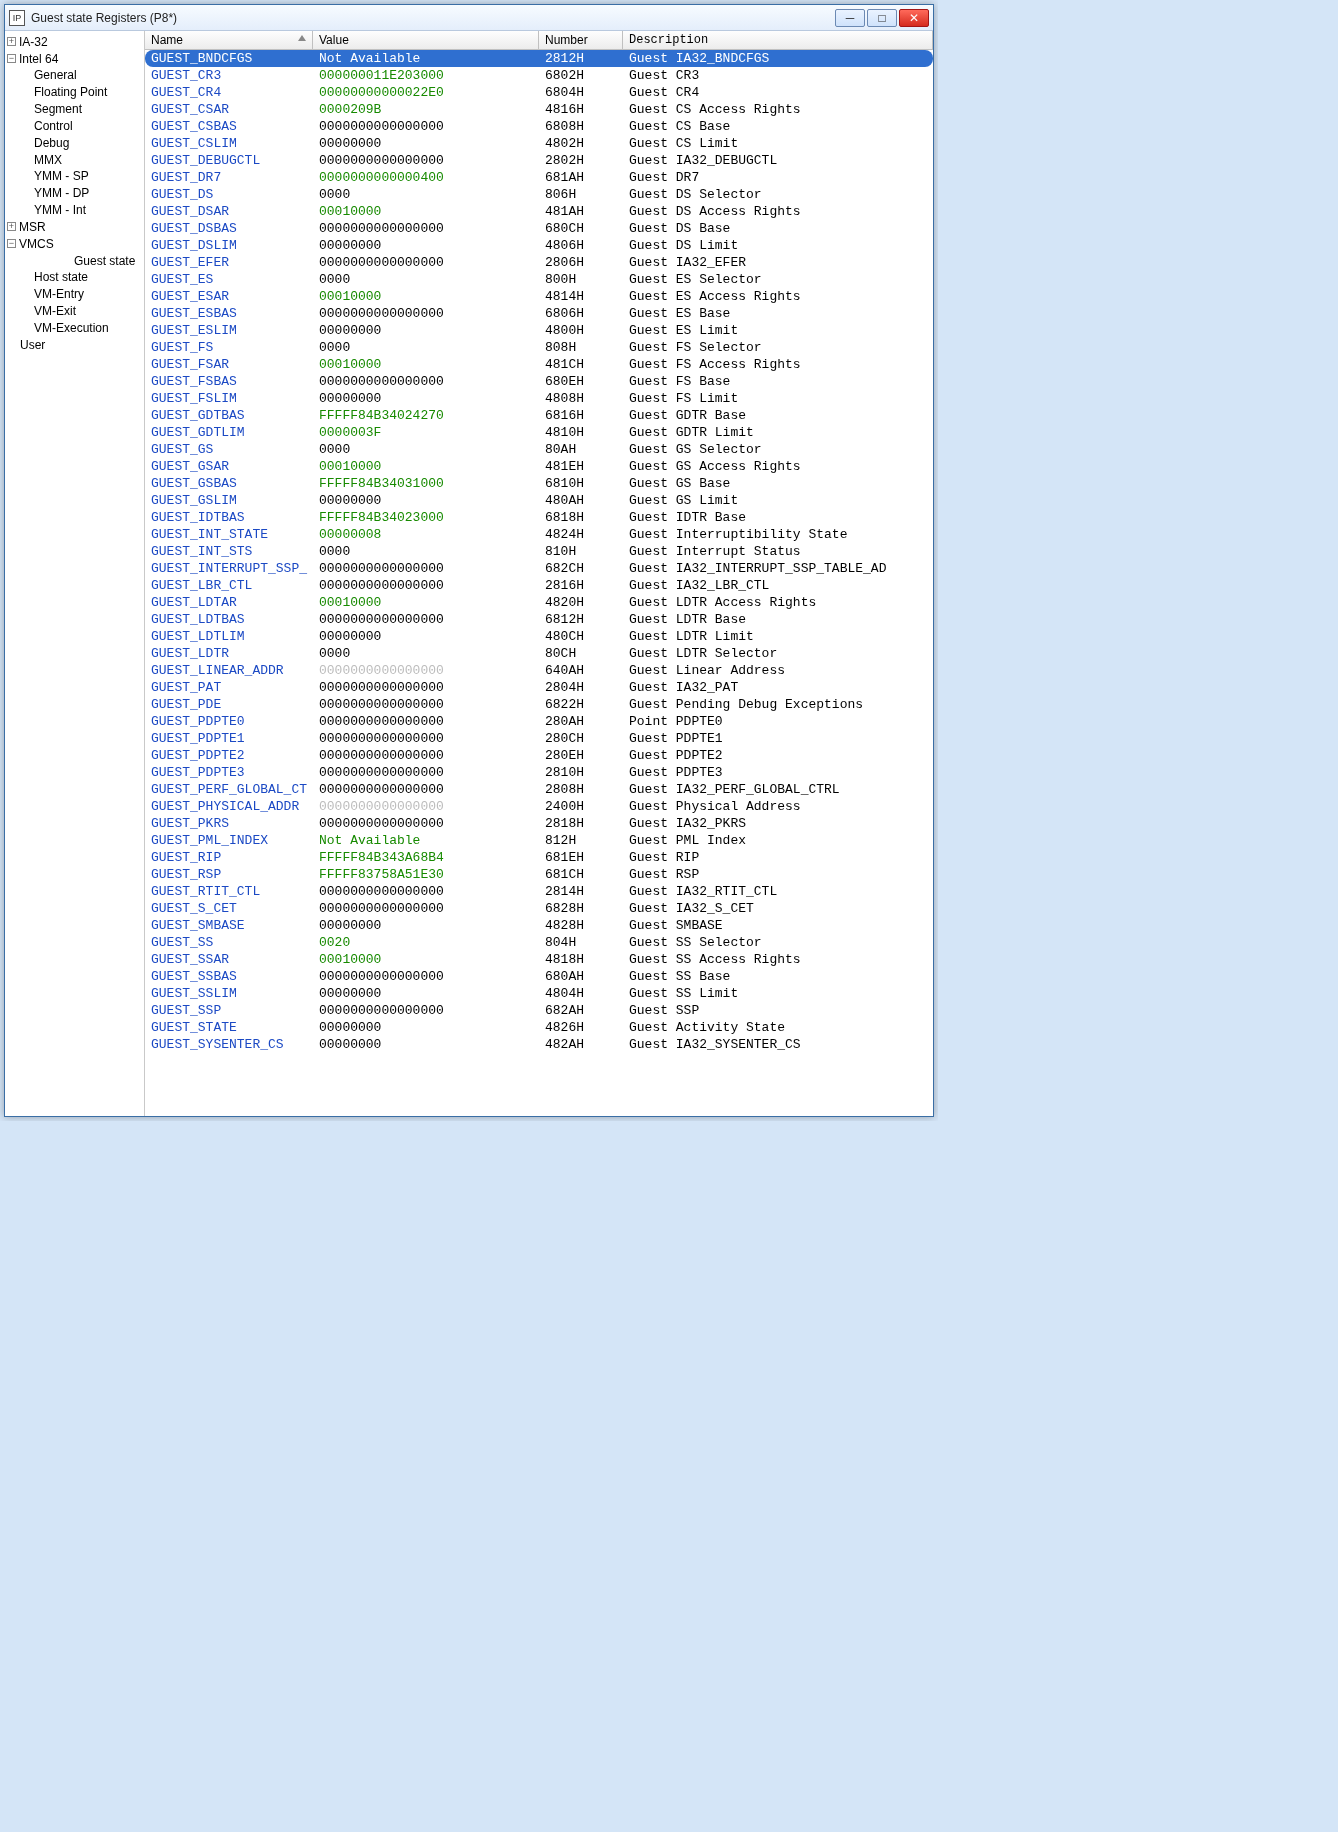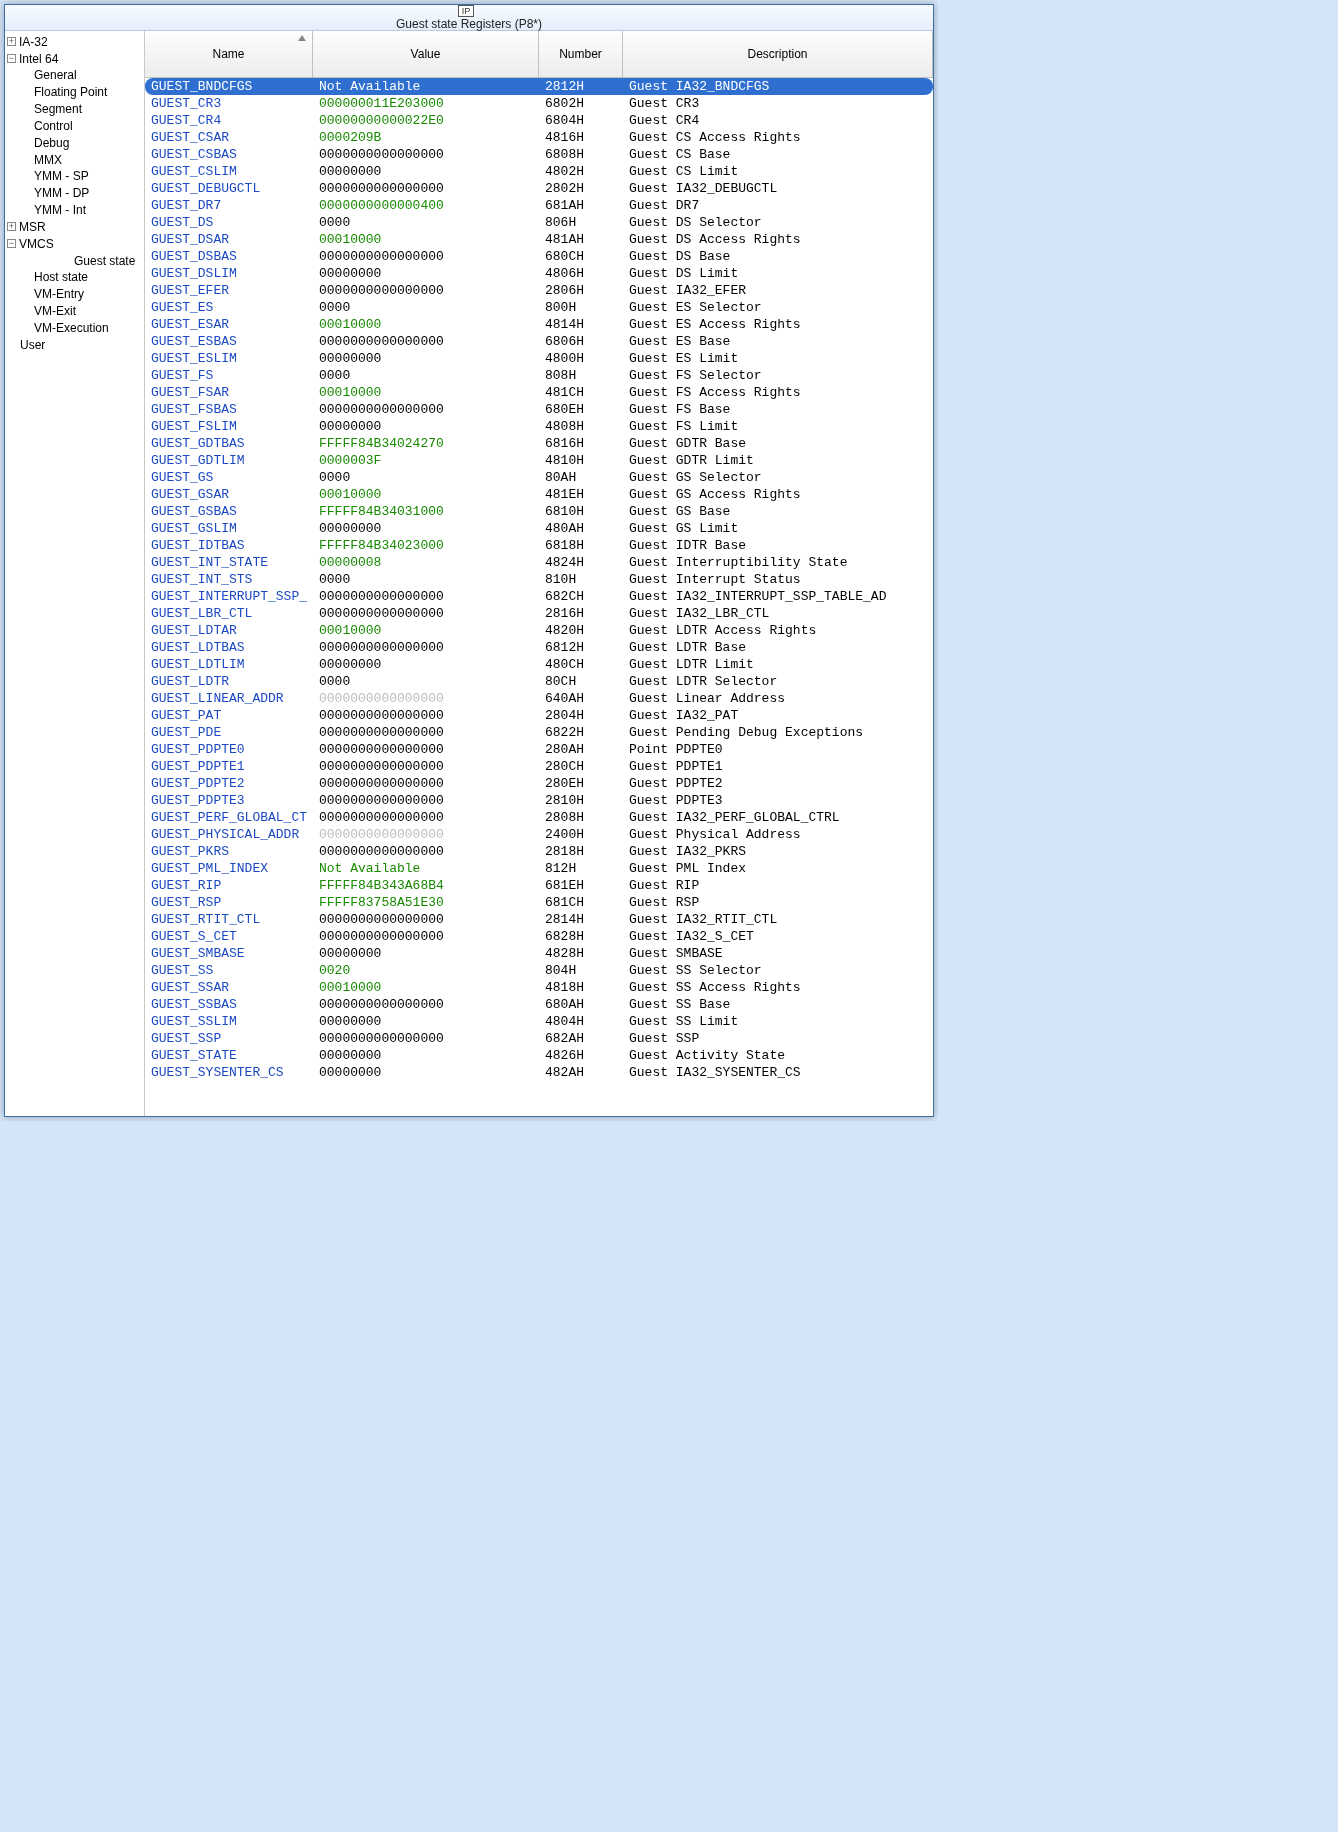--- a/index.html
+++ b/index.html
@@ -21,21 +21,20 @@
     display: flex;
     flex-direction: column;
   }
   .titlebar {
     height: 26px;
     background: linear-gradient(#f7fbff,#e4eefb);
     border-bottom: 1px solid #b9c9de;
     display: flex;
     align-items: center;
     padding: 0 4px;
-    flex-direction: column;
   }
   .titlebar .icon {
     width: 16px; height: 16px;
     border: 1px solid #555;
     font-size: 9px;
     display: flex; align-items: center; justify-content: center;
     background: #fff; color:#333;
     margin-right: 6px;
   }
   .titlebar .title { flex: 1; font-size: 12px; color: #222; }
@@ -85,28 +84,27 @@
   }
   .header {
     display: flex;
     background: linear-gradient(#fefefe,#ececec);
     border-bottom: 1px solid #c0c0c0;
     font-size: 12px;
     color:#000;
   }
   .header .col {
     border-right: 1px solid #c0c0c0;
-    padding: 16px 6px;
+    padding: 2px 6px;
     position: relative;
-    text-align: center;
   }
   .col.name   { width: 168px; }
   .col.value  { width: 226px; }
   .col.number { width:  84px; }
-  .col.desc   { flex: 1; }
+  .col.desc   { flex: 1; font-family: Liberation Mono, monospace; }
   .sort-arrow {
     position:absolute; right:6px; top:4px;
     width:0;height:0;border-left:4px solid transparent;border-right:4px solid transparent;border-bottom:6px solid #888;
   }
   .rows {
     flex:1;
     overflow-y: scroll;
     overflow-x: scroll;
     font-family: Consolas, "Courier New", monospace;
     font-size: 13px;

